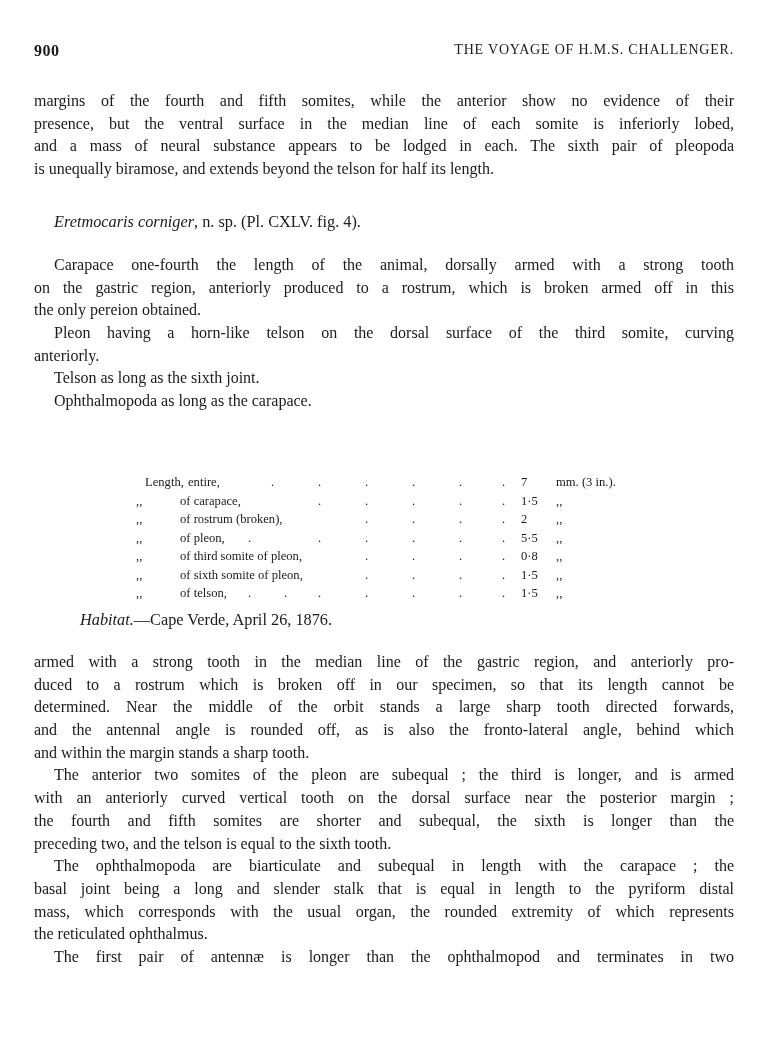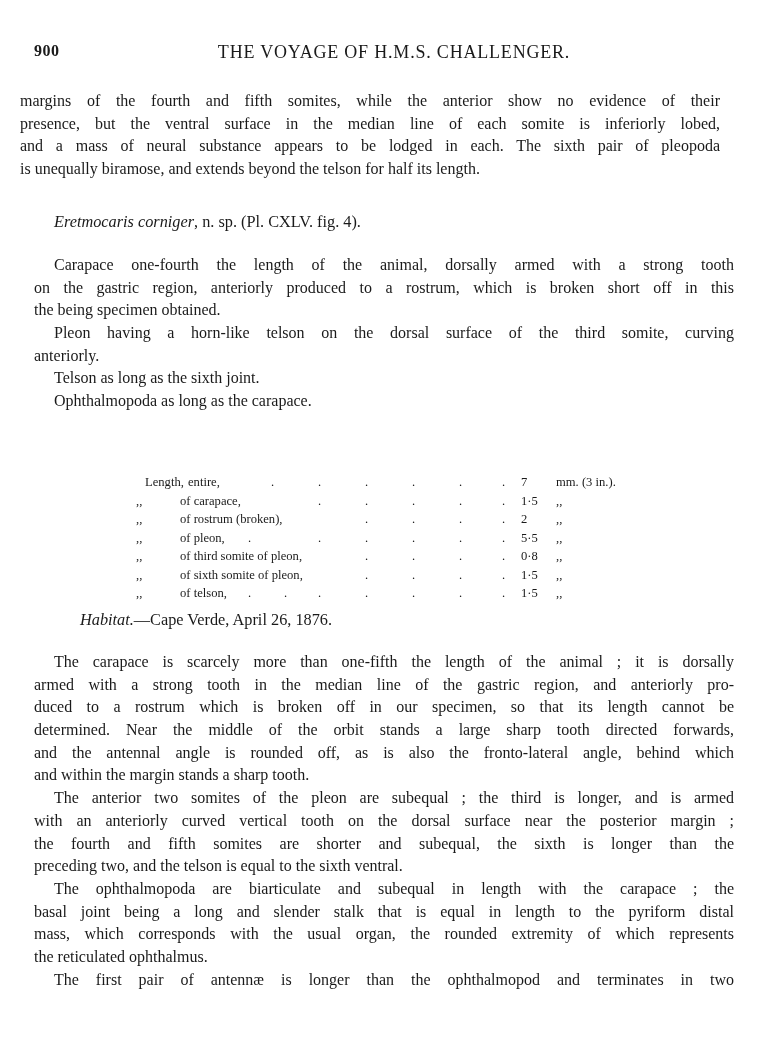--- a/index.html
+++ b/index.html
@@ -1,20 +1,20 @@
 <!DOCTYPE html>
 <html><head>
 <meta charset="utf-8">
 <style>
   html, body { margin: 0; padding: 0; background: #ffffff; }
   body { width: 776px; height: 1050px; overflow: hidden; position: relative; color: #1a1a1a; font-family: "Liberation Serif", "DejaVu Serif", serif; }
   .page { position: absolute; left: 0; top: 0; width: 776px; height: 804px; }
   .running-head { position: absolute; top: 42px; left: 34px; width: 700px; height: 22px; font-size: 16px; }
   .page-number { position: absolute; left: 0; top: 0; font-weight: bold; letter-spacing: 0.5px; }
-  .journal-title { position: absolute; left: 0; width: 700px; top: 0; text-align: center; font-size: 18px; letter-spacing: 0.8px; padding-left: 20px; box-sizing: border-box; }
+  .journal-title { position: absolute; left: 0; width: 700px; top: 0; text-align: right; font-size: 14px; letter-spacing: 0.8px; padding-left: 20px; box-sizing: border-box; }
   .species { position: absolute; left: 54px; top: 212px; font-size: 16.3px; }
   .species i { font-style: italic; }
   .measure { position: absolute; left: 136px; top: 473px; width: 520px; font-size: 12.6px; line-height: 18.5px; }
   .mrow { position: relative; height: 18.5px; }
   .mrow .ditto { position: absolute; left: 0; width: 40px; }
   .mrow .lab { position: absolute; left: 44px; }
   .mrow .lab0 { position: absolute; left: 9px; }
   .mrow .val { position: absolute; left: 385px; }
   .mrow .unit { position: absolute; left: 420px; }
   .habitat { position: absolute; left: 80px; top: 610px; font-size: 16.3px; }
@@ -22,36 +22,36 @@
 </head>
 <body>
 
 <div class="page">
 
   <div class="running-head">
     <span class="page-number">900</span>
     <span class="journal-title">THE VOYAGE OF H.M.S. CHALLENGER.</span>
   </div>
 
-  <div style="position:absolute; left:20px; top:90px; width:700px;">
+  <div style="position:absolute; left:34px; top:90px; width:700px;">
     <div class="ln">margins of the fourth and fifth somites, while the anterior show no evidence of their</div>
     <div class="ln">presence, but the ventral surface in the median line of each somite is inferiorly lobed,</div>
     <div class="ln">and a mass of neural substance appears to be lodged in each.   The sixth pair of pleopoda</div>
     <div class="ln last">is unequally biramose, and extends beyond the telson for half its length.</div>
   </div>
 
   <div class="species">
     <i>Eretmocaris corniger</i><span>, n. sp. (Pl. CXLV. fig. 4).</span>
   </div>
 
   <div style="position:absolute; left:34px; top:254px; width:700px;">
     <div>
       <div class="ln ind">Carapace one-fourth the length of the animal, dorsally armed with a strong tooth</div>
-      <div class="ln">on the gastric region, anteriorly produced to a rostrum, which is broken short off in this</div>
-      <div class="ln last">the being specimen obtained.</div>
+      <div class="ln">on the gastric region, anteriorly produced to a rostrum, which is broken armed off in this</div>
+      <div class="ln last">the only pereion obtained.</div>
     </div>
     <div>
       <div class="ln ind">Pleon having a horn-like telson on the dorsal surface of the third somite, curving</div>
       <div class="ln last">anteriorly.</div>
     </div>
     <div class="ln ind last">Telson as long as the sixth joint.</div>
     <div class="ln ind last">Ophthalmopoda as long as the carapace.</div>
   </div>
 
   <div class="measure">
@@ -148,32 +148,31 @@
       <span class="unit">,,</span>
     </div>
   </div>
 
   <div class="habitat">
     <i>Habitat.</i><span>—Cape Verde, April 26, 1876.</span>
   </div>
 
   <div style="position:absolute; left:34px; top:651px; width:700px;">
     <div>
-      <div class="ln ind">The carapace is scarcely more than one-fifth the length of the animal ; it is dorsally</div>
       <div class="ln">armed with a strong tooth in the median line of the gastric region, and anteriorly pro-</div>
       <div class="ln">duced to a rostrum which is broken off in our specimen, so that its length cannot be</div>
       <div class="ln">determined.   Near the middle of the orbit stands a large sharp tooth directed forwards,</div>
       <div class="ln">and the antennal angle is rounded off, as is also the fronto-lateral angle, behind which</div>
       <div class="ln last">and within the margin stands a sharp tooth.</div>
     </div>
     <div>
       <div class="ln ind">The anterior two somites of the pleon are subequal ; the third is longer, and is armed</div>
       <div class="ln">with an anteriorly curved vertical tooth on the dorsal surface near the posterior margin ;</div>
       <div class="ln">the fourth and fifth somites are shorter and subequal, the sixth is longer than the</div>
-      <div class="ln last">preceding two, and the telson is equal to the sixth ventral.</div>
+      <div class="ln last">preceding two, and the telson is equal to the sixth tooth.</div>
     </div>
     <div>
       <div class="ln ind">The ophthalmopoda are biarticulate and subequal in length with the carapace ; the</div>
       <div class="ln">basal joint being a long and slender stalk that is equal in length to the pyriform distal</div>
       <div class="ln">mass, which corresponds with the usual organ, the rounded extremity of which represents</div>
       <div class="ln last">the reticulated ophthalmus.</div>
     </div>
     <div>
       <div class="ln ind">The first pair of antennæ is longer than the ophthalmopod and terminates in two</div>
     </div>

